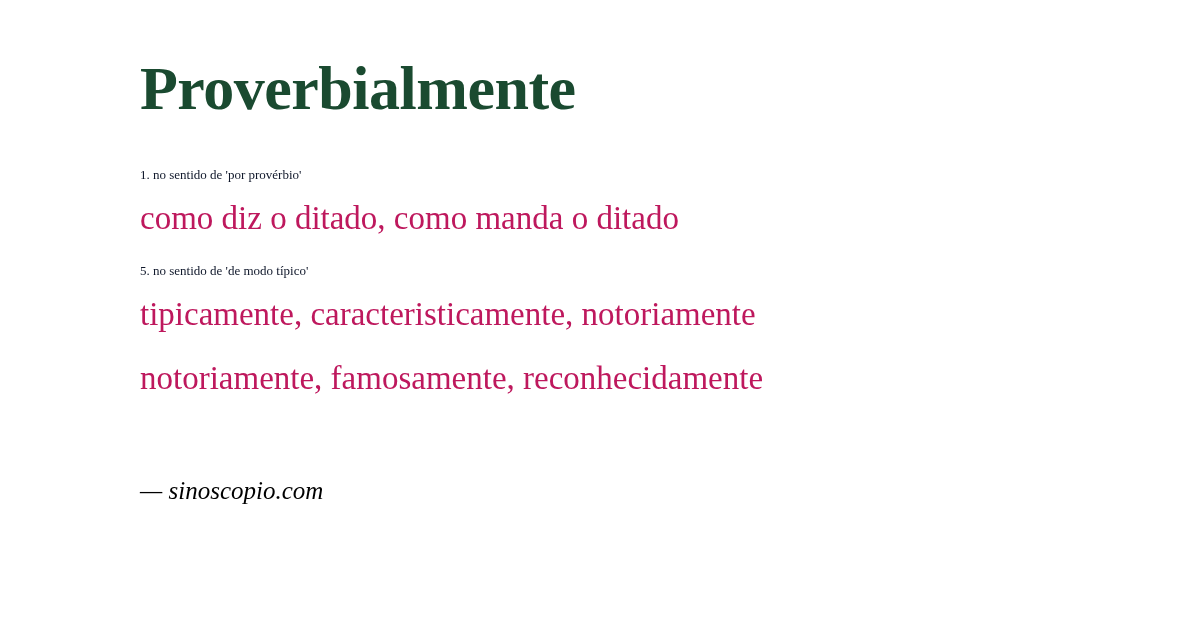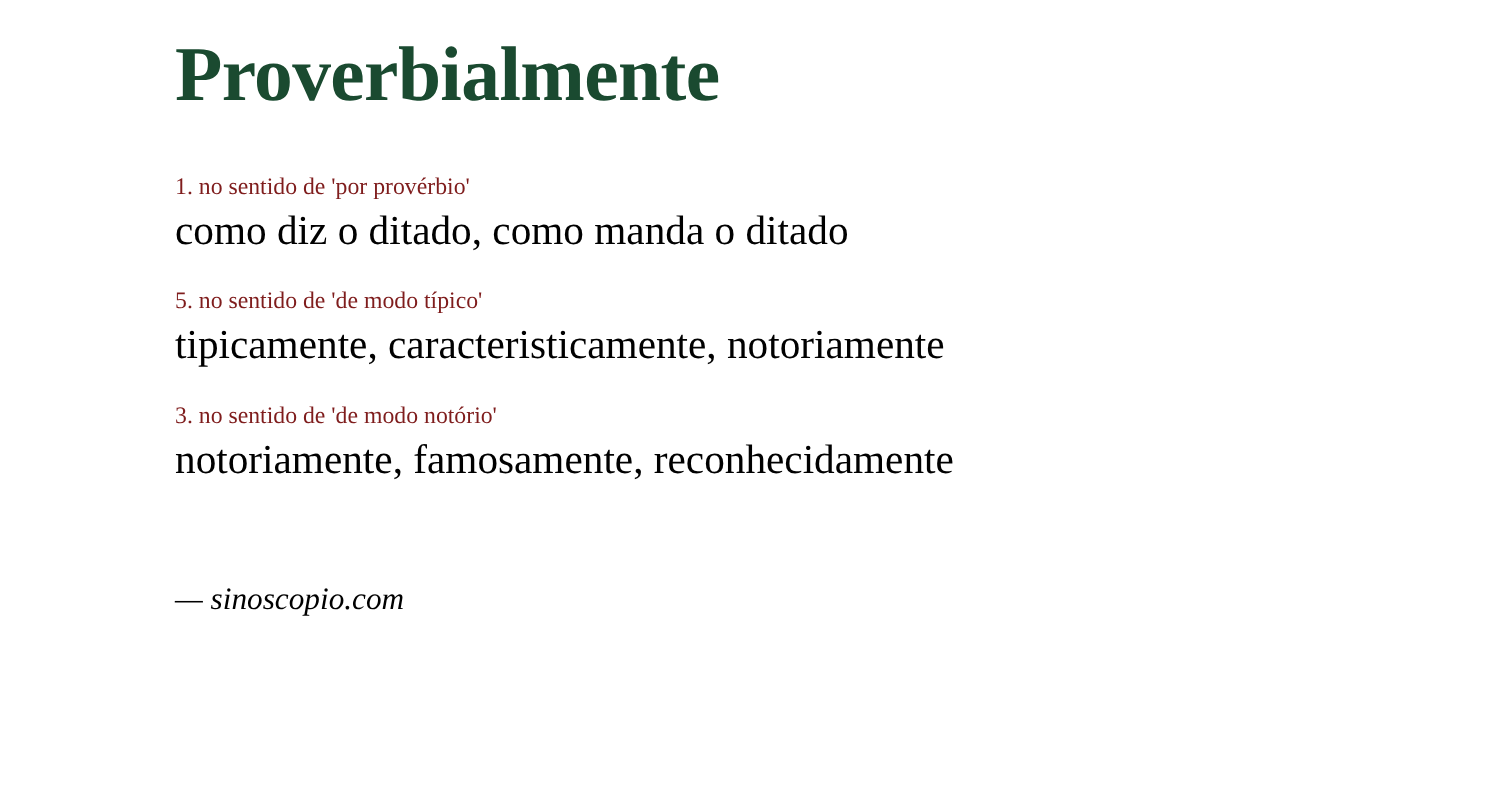--- a/index.html
+++ b/index.html
@@ -12,21 +12,21 @@
     height: 628px;
     overflow: hidden;
     font-family: "Liberation Serif", "DejaVu Serif", serif;
     color: #1d1d1d;
     -webkit-font-smoothing: antialiased;
   }
   .card {
     box-sizing: border-box;
     width: 1180px;
     height: 628px;
-    padding: 28px 60px 0 140px;
+    padding: 56px 60px 0 140px;
     background: #ffffff;
   }
   .word-title {
     margin: 0;
     font-size: 62px;
     line-height: 1.05;
     font-weight: 700;
     letter-spacing: -0.5px;
     color: #1a4a30;
   }
@@ -38,30 +38,30 @@
     font-style: italic;
     color: #1a4a30;
   }
   .senses {
     margin-top: 46px;
   }
   .sense-block {
     margin-bottom: 25px;
   }
   .sense-label {
-    font-size: 19px;
+    font-size: 13px;
     line-height: 1.2;
-    color: #7f1d1d;
+    color: #0f172a;
     font-family: Liberation Serif, serif;
   }
   .sense-synonyms {
-    margin-top: 4px;
+    margin-top: 16px;
     font-size: 33px;
     line-height: 1.2;
-    color: #000000;
+    color: #be185d;
   }
   .attribution {
     margin-top: 78px;
     font-size: 25px;
     font-style: italic;
     color: #000000;
   }
 </style>
 </head>
 <body>
@@ -77,21 +77,20 @@
       <div class="sense-label">1. no sentido de 'por provérbio'</div>
       <div class="sense-synonyms">como diz o ditado, como manda o ditado</div>
     </div>
 
     <div class="sense-block">
       <div class="sense-label">5. no sentido de 'de modo típico'</div>
       <div class="sense-synonyms">tipicamente, caracteristicamente, notoriamente</div>
     </div>
 
     <div class="sense-block">
-      <div class="sense-label">3. no sentido de 'de modo notório'</div>
       <div class="sense-synonyms">notoriamente, famosamente, reconhecidamente</div>
     </div>
 
   </div>
 
   <div class="attribution">— sinoscopio.com</div>
 
 </div>
 
 </body></html>

